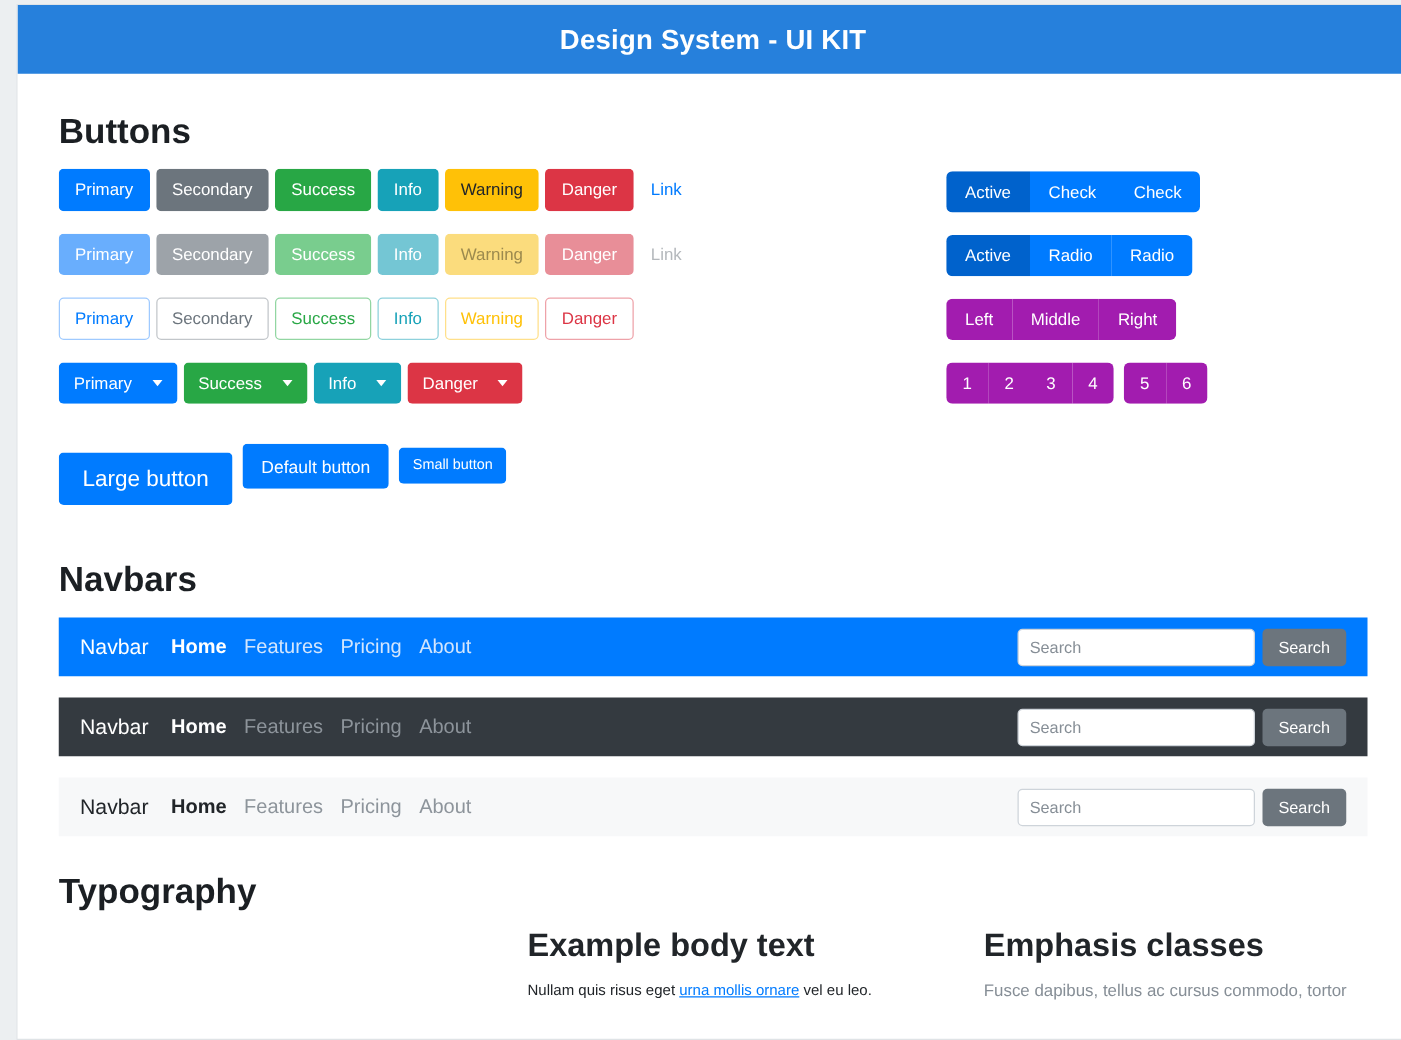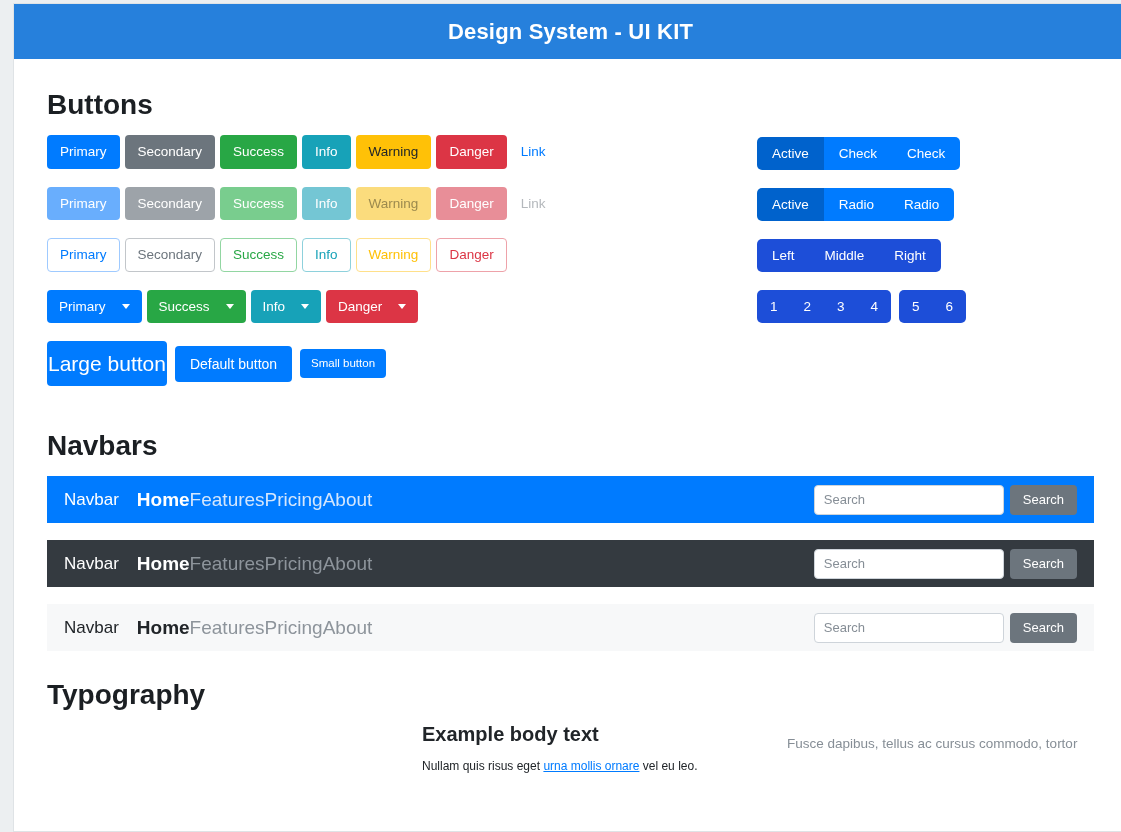--- a/index.html
+++ b/index.html
@@ -67,44 +67,44 @@
   .outline .btn-info      { color:#17a2b8; border-color:#8ed1dc; }
   .outline .btn-warning   { color:#ffc107; border-color:#ffe08a; }
   .outline .btn-danger    { color:#dc3545; border-color:#eea2a9; }
 
   .dd { display:inline-flex; align-items:center; gap:16px; padding:9px 11px; }
   .caret {
     width:0;height:0;border-left:4.5px solid transparent;
     border-right:4.5px solid transparent;border-top:5px solid currentColor;
     display:inline-block;
   }
-  .btn-lg { font-size:21px; padding:11px 0; }
+  .btn-lg { font-size:18px; padding:11px 18px;margin-top:21px; }
   .btn-df { font-size:14px; padding:10px 14px; }
   .btn-sm { font-size:11.5px; padding:8px 10px; }
 
   
   .group { display:inline-flex; border-radius:5px; overflow:hidden; }
   .group .seg {
     font-size:13.5px; color:#fff; padding:9px 15px;
     cursor:pointer; white-space:nowrap; border:none;
     font-family:"Liberation Sans", sans-serif;
   }
   .group-blue .seg { background:#007bff; }
   .group-blue .seg.active { background:#0062cc; }
-  .group-gray .seg { background:#1d4ed8; }
+  .group-gray .seg { background:#a21caf; }
   .group-num .seg { padding:9px 13px; }
   .group-wrap { display:flex; gap:8px; margin-bottom:18px; }
 
   
   .navbar {
     display:flex; align-items:center;
     height:47px; padding:0 17px; margin-bottom:17px;
   }
   .nav-brand { font-size:17px; margin-right:18px; white-space:nowrap;text-align:center; }
-  .nav-links { display:flex; font-size:19px; }
+  .nav-links { display:flex; gap:14px; font-size:16px; }
   .nav-links .item { white-space:nowrap; cursor:pointer; }
   .nav-links .item.active { font-weight:bold; }
   .nav-spacer { flex:1; }
   .nav-form { display:flex; align-items:flex-end; gap:6px; }
   .nav-input {
     width:190px; height:30px; border-radius:4px;
     border:1px solid #ced4da; background:#fff;
     padding:0 9px; font-size:13px; color:#495057;
     font-family:"Liberation Sans", sans-serif;
   }
@@ -123,21 +123,21 @@
   .nav-light { background:#f7f8f9; }
   .nav-light .nav-brand, .nav-light .item.active { color:#212529; }
   .nav-light .item { color:#8d949b; }
 
   
   .typo-cols { display:flex; }
   .typo-c1 { width:375px; }
   .typo-c2 { width:365px; }
   .typo-c3 { flex:1; }
   .h1-demo { font-size:40px; font-weight:bold; color:#212529; margin:8px 0 0 0; }
-  .typo-h { font-size:20px; font-weight:bold; color:#212529; margin:0; }
+  .typo-h { font-size:26px; font-weight:bold; color:#212529; margin:0; }
   .body-p { font-size:12px; color:#212529; margin:11px 0 0 0; line-height:1.55; }
   .muted-p { font-size:13.5px; color:#868e96; margin:11px 0 0 0; line-height:1.55; }
   .inline-link { color:#007bff; text-decoration:underline; }
 </style>
 </head>
 <body>
 
 <div class="page">
 
   <div class="app-header">
@@ -298,18 +298,19 @@
 
     <div class="typo-cols" style="margin-top:28px;">
       <div class="typo-c1">
         <h2 class="section">Typography</h2>
       </div>
       <div class="typo-c2" style="padding-top:44px;">
         <div class="typo-h">Example body text</div>
         <p class="body-p"><span>Nullam quis risus eget </span><a class="inline-link">urna mollis ornare</a><span> vel eu leo.</span></p>
       </div>
       <div class="typo-c3" style="padding-top:44px;">
+        <div class="typo-h">Emphasis classes</div>
         <p class="muted-p">Fusce dapibus, tellus ac cursus commodo, tortor</p>
       </div>
     </div>
 
   </div>
 </div>
 
 </body></html>

